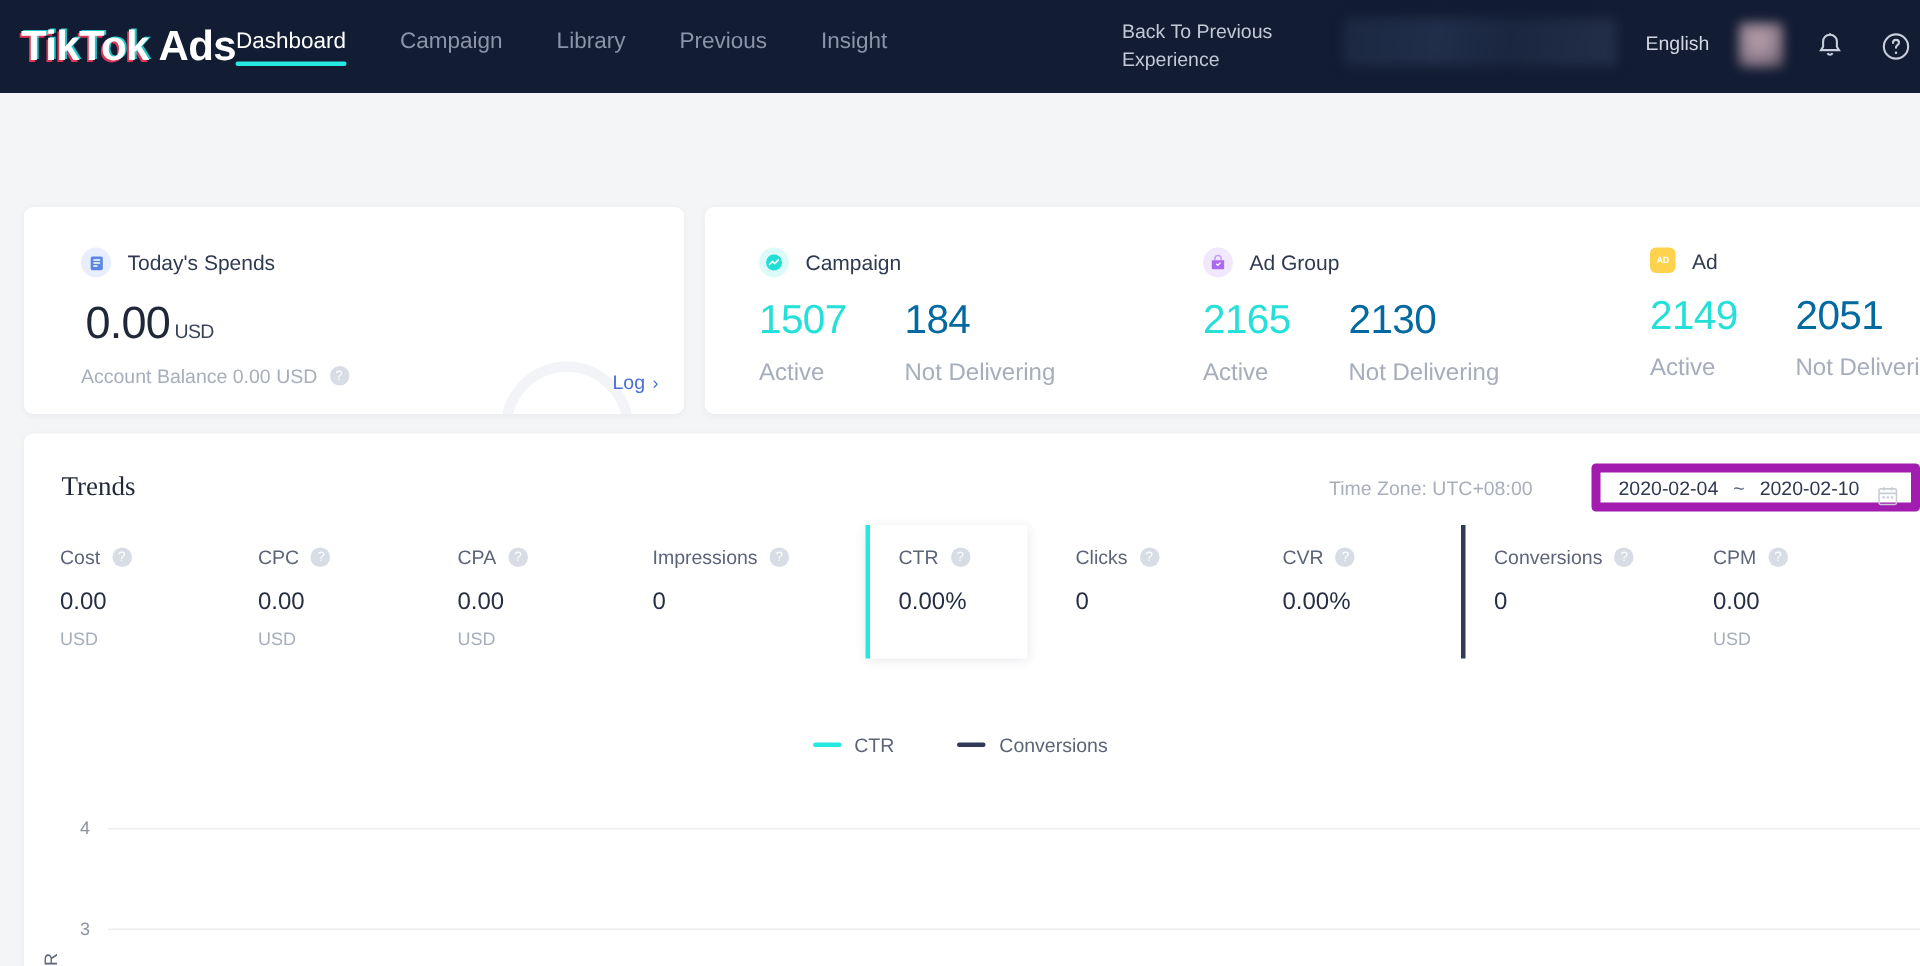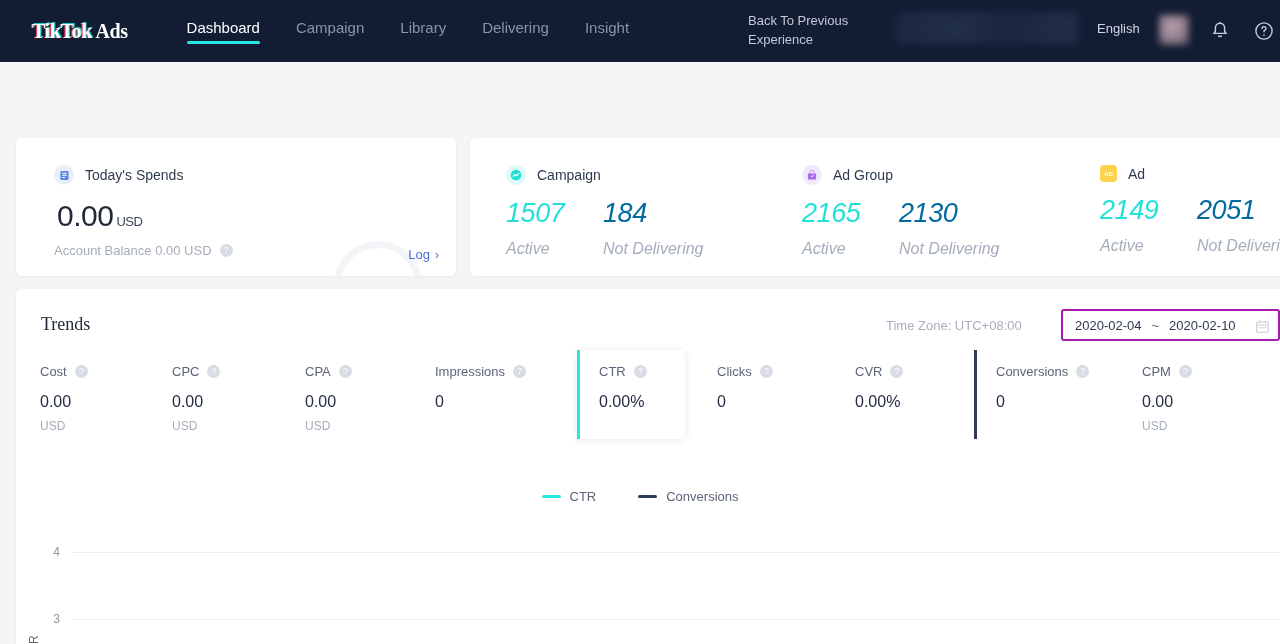--- a/index.html
+++ b/index.html
@@ -12,42 +12,41 @@
   }
 
   
   .header {
     height: 62px; width: 1280px;
     background: #121c33;
     display: flex; align-items: center;
     position: relative;
   }
   .brand {
-    margin-left: 32px;
-    font-size: 20px; font-weight: bold;
+    margin-left: 14px;
+    font-size: 28px; font-weight: bold;
     color: #ffffff; letter-spacing: -0.4px;
     white-space: nowrap;
-    font-family: Liberation Serif, serif;
   }
   .brand .tk { position: relative; }
   .brand .tk::before {
     content: "TikTok"; position: absolute;
     left: -1.2px; top: 0.8px;
     color: #ff3b5c; opacity: .85; z-index: 0;
   }
   .brand .tk::after {
     content: "TikTok"; position: absolute;
     left: 1.2px; top: -0.8px;
     color: #25f4ee; opacity: .8; z-index: 0;
   }
   .brand .tk i {
     position: relative; z-index: 2;
     color: #fff; font-style: normal;
   }
-  .nav { display: flex; align-items: flex-end; margin-left: 59px; }
+  .nav { display: flex; align-items: flex-end; }
   .nav-item {
     position: relative;
     font-size: 15px; color: #8b94a8;
     padding: 0 0 7px 0;
     margin-right: 36px;
     cursor: pointer; white-space: nowrap;
   }
   .nav-item.active { color: #ffffff; }
   .nav-item.active::after {
     content: ""; position: absolute;
@@ -159,21 +158,21 @@
   .stats-card {
     position: absolute; left: 470px; top: 76px;
     width: 826px; height: 138px;
     overflow: hidden;
   }
   .stat-group { position: absolute; top: 27px; }
   .stat-group.g1 { left: 36px; }
   .stat-group.g2 { left: 332px; }
   .stat-group.g3 { left: 630px; }
   .stat-head { display: flex; align-items: center; }
-  .stat-nums { display: flex; margin-top: 13px; font-style: italic; }
+  .stat-nums { display: flex; margin-top: 13px; }
   .stat-col { min-width: 97px; }
   .stat-col + .stat-col { margin-left: 0px; }
   .stat-val {
     font-size: 27px; letter-spacing: -.4px; white-space: nowrap;
   }
   .stat-val.active { color: #24e0d8; }
   .stat-val.inactive { color: #0369a1; }
   .stat-cap {
     margin-top: 11px; font-size: 16px; color: #a6adbb; white-space: nowrap;
   }
@@ -191,21 +190,21 @@
     position: absolute; left: 25px; top: 25px;
     font-size: 18px; color: #1f2738; font-family: Liberation Serif, serif;
   }
   .tz {
     position: absolute; left: 886px; top: 256px;
     font-size: 13px; color: #a8aebb; white-space: nowrap;
   }
   .date-box {
     position: absolute; left: 1061px; top: 247px;
     width: 219px; height: 32px;
-    border: 2px solid #a21caf; border-radius: 3px;
+    border: 6px solid #a21caf; border-radius: 3px;
     background: #fff;
     display: flex; align-items: center;
     cursor: pointer;
   }
   .date-box .d {
     font-size: 13px; color: #2f3a51; white-space: nowrap;
   }
   .date-box .d.from { margin-left: 12px; }
   .date-box .tilde { margin: 0 10px; font-size: 13px; color: #5b6478; }
   .cal-ic { position: absolute; right: 8px; top: 8px; }
@@ -276,21 +275,21 @@
 
 <div class="header">
   <div class="brand">
     <span class="tk"><i>TikTok</i></span><span> Ads</span>
   </div>
 
   <div class="nav">
     <div class="nav-item active">Dashboard</div>
     <div class="nav-item">Campaign</div>
     <div class="nav-item">Library</div>
-    <div class="nav-item">Delivering</div>
+    <div class="nav-item">Previous</div>
     <div class="nav-item">Insight</div>
   </div>
 
   <div class="back-link">Back To Previous Experience</div>
   <div class="acct-blur"></div>
   <div class="lang">English</div>
   <div class="avatar-blur"></div>
 
   <div class="hicon bell">
     <svg width="24" height="24" viewBox="0 0 24 24" fill="none" stroke="#c8cedb" stroke-width="1.4">

